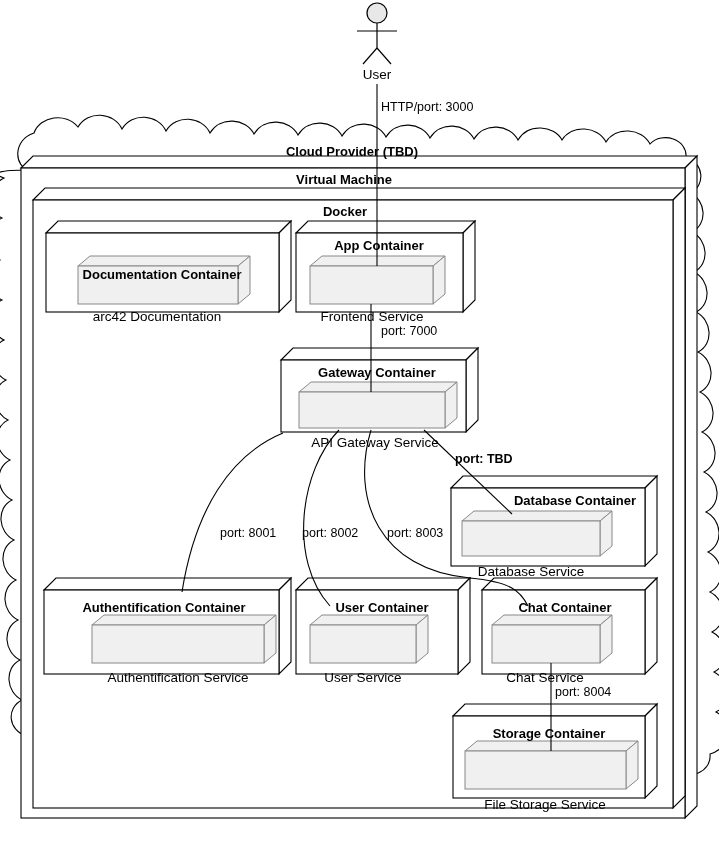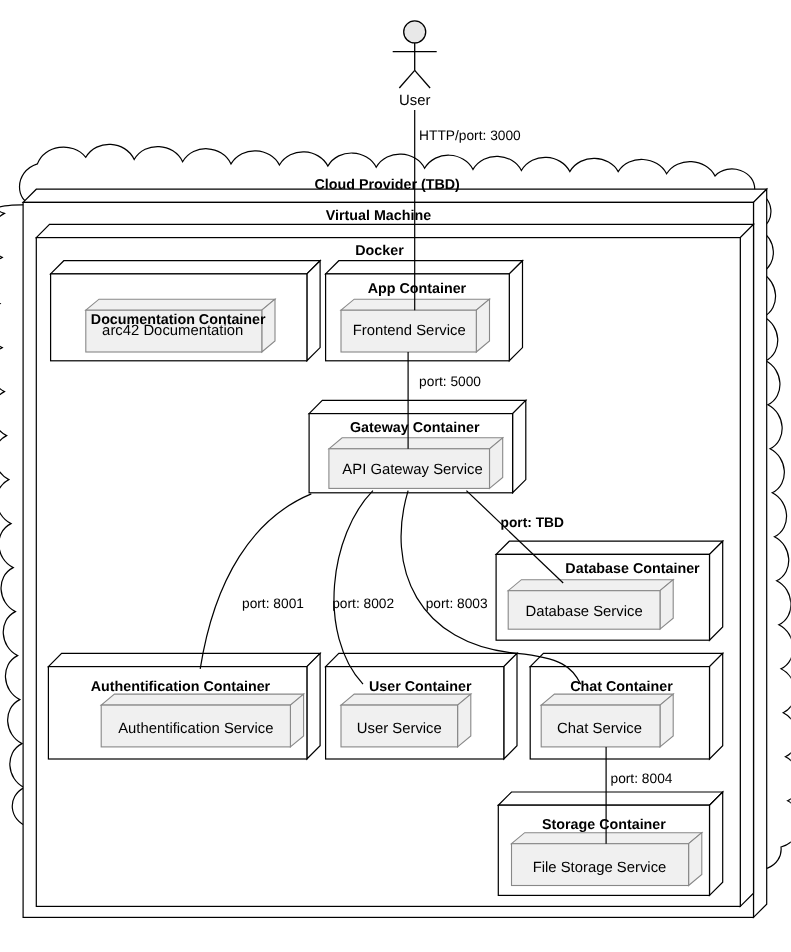--- a/index.html
+++ b/index.html
@@ -9,21 +9,21 @@
   }
   body {
     font-family: "Liberation Sans", sans-serif;
     width: 719px;
     height: 865px;
     position: relative;
     overflow: hidden;
   }
   #diagram-root {
     position: absolute;
-    left: 0; top: 16px;
+    left: 0; top: 0;
     width: 719px;
     height: 769px;
   }
   svg.layer {
     position: absolute;
     left: 0; top: 0;
     width: 719px;
     height: 865px;
   }
   .txt {
@@ -36,20 +36,21 @@
     font-weight: bold;
     font-size: 13px;
     transform: translateX(-50%);
     text-align: center;
   }
   .lbl-plain {
     font-weight: normal;
     font-size: 13.5px;
     transform: translateX(-50%);
     text-align: center;
+    margin-top: 32px;
   }
   .lbl-edge {
     font-weight: normal;
     font-size: 12.5px;
   }
   .lbl-actor {
     font-weight: normal;
     font-size: 13.5px;
     transform: translateX(-50%);
     text-align: center;
@@ -330,21 +331,21 @@
   <div class="txt lbl-bold" style="left:344px; top:173px;">Virtual Machine</div>
 
   <div class="txt lbl-bold" style="left:345px; top:205px;">Docker</div>
 
   <div class="txt lbl-bold" style="left:162px; top:239px;margin-top:29px;">Documentation Container</div>
   <div class="txt lbl-plain" style="left:157px; top:278px;">arc42 Documentation</div>
 
   <div class="txt lbl-bold" style="left:379px; top:239px;">App Container</div>
   <div class="txt lbl-plain" style="left:372px; top:278px;">Frontend Service</div>
 
-  <div class="txt lbl-edge" style="left:381px; top:325px;">port: 5000</div>
+  <div class="txt lbl-edge" style="left:381px; top:325px;">port: 7000</div>
 
   <div class="txt lbl-bold" style="left:377px; top:366px;">Gateway Container</div>
   <div class="txt lbl-plain" style="left:375px; top:404px;">API Gateway Service</div>
 
   <div class="txt lbl-edge" style="left:455px; top:453px;font-weight:bold;">port: TBD</div>
 
   <div class="txt lbl-bold" style="left:551px; top:494px;padding-left:48px;">Database Container</div>
   <div class="txt lbl-plain" style="left:531px; top:533px;">Database Service</div>
 
   <div class="txt lbl-edge" style="left:220px; top:527px;">port: 8001</div>

